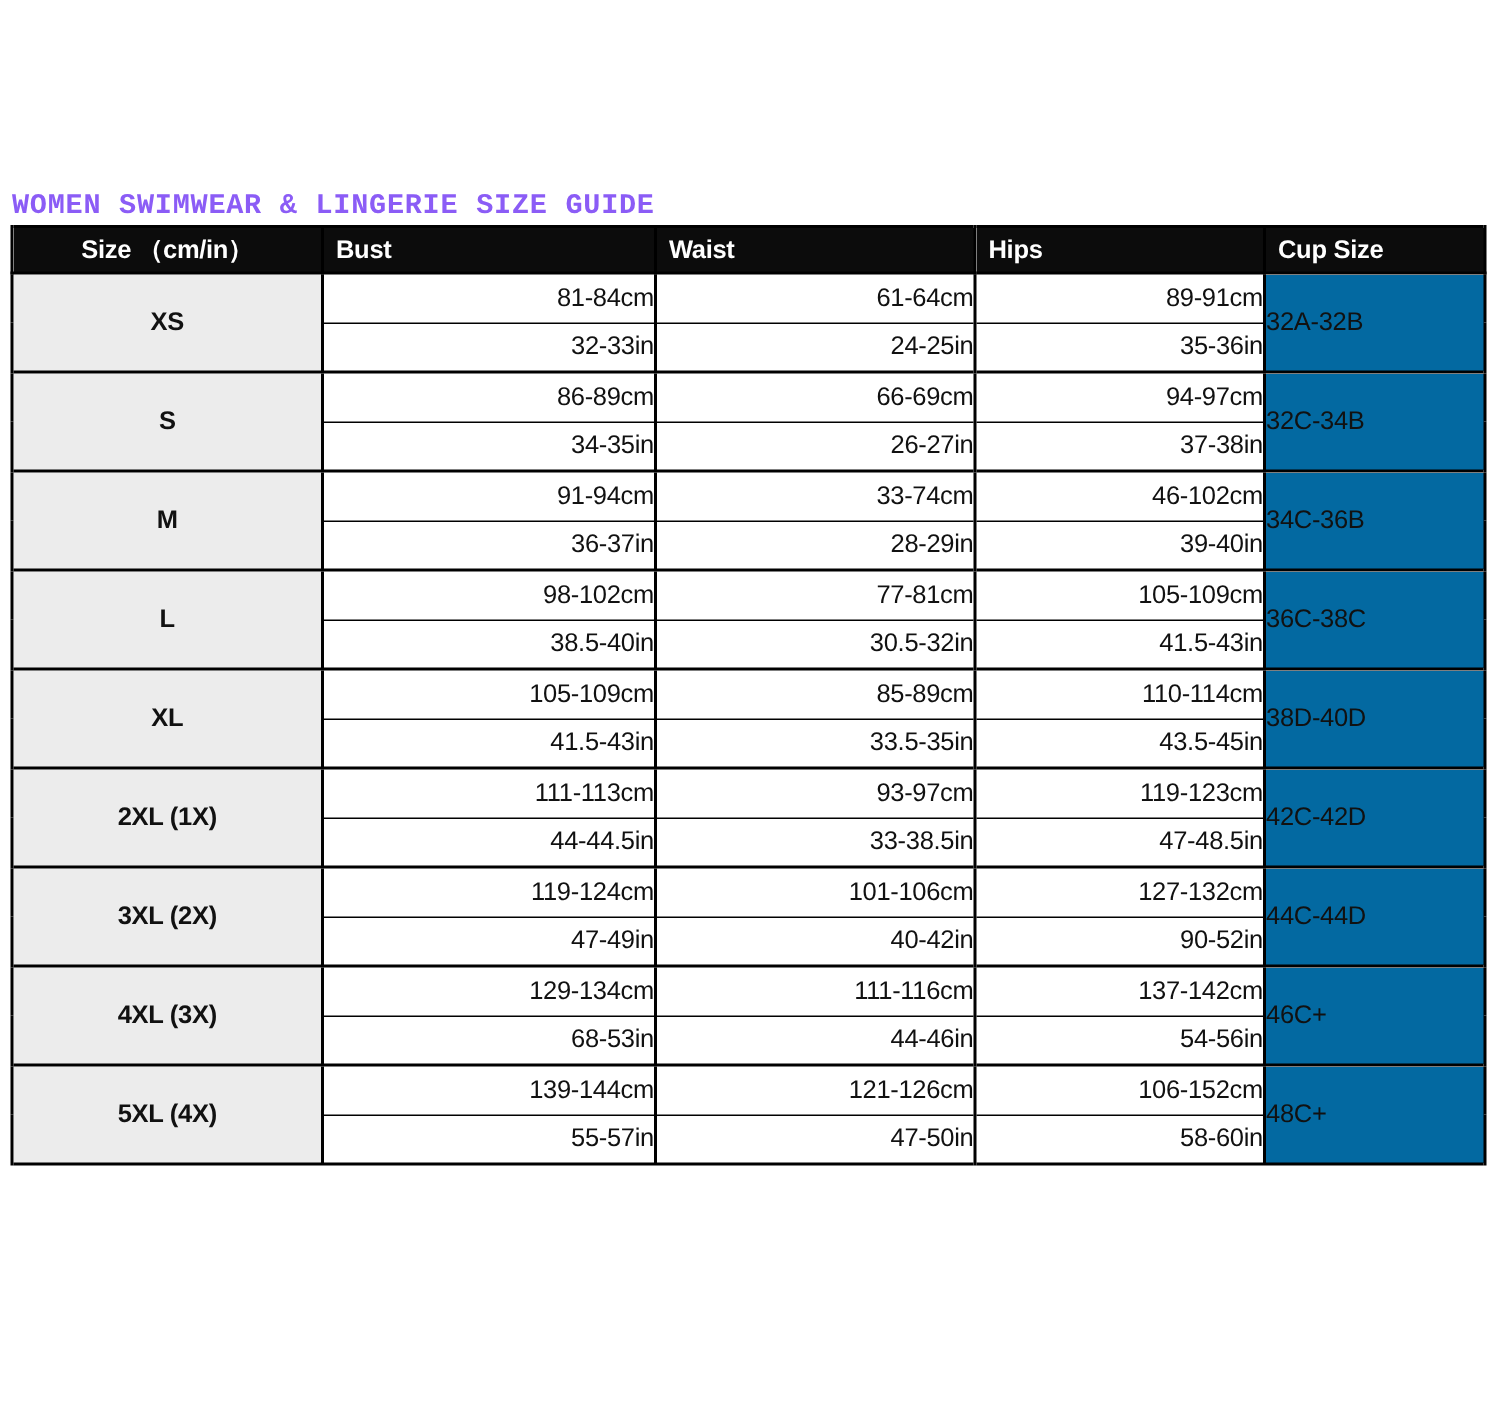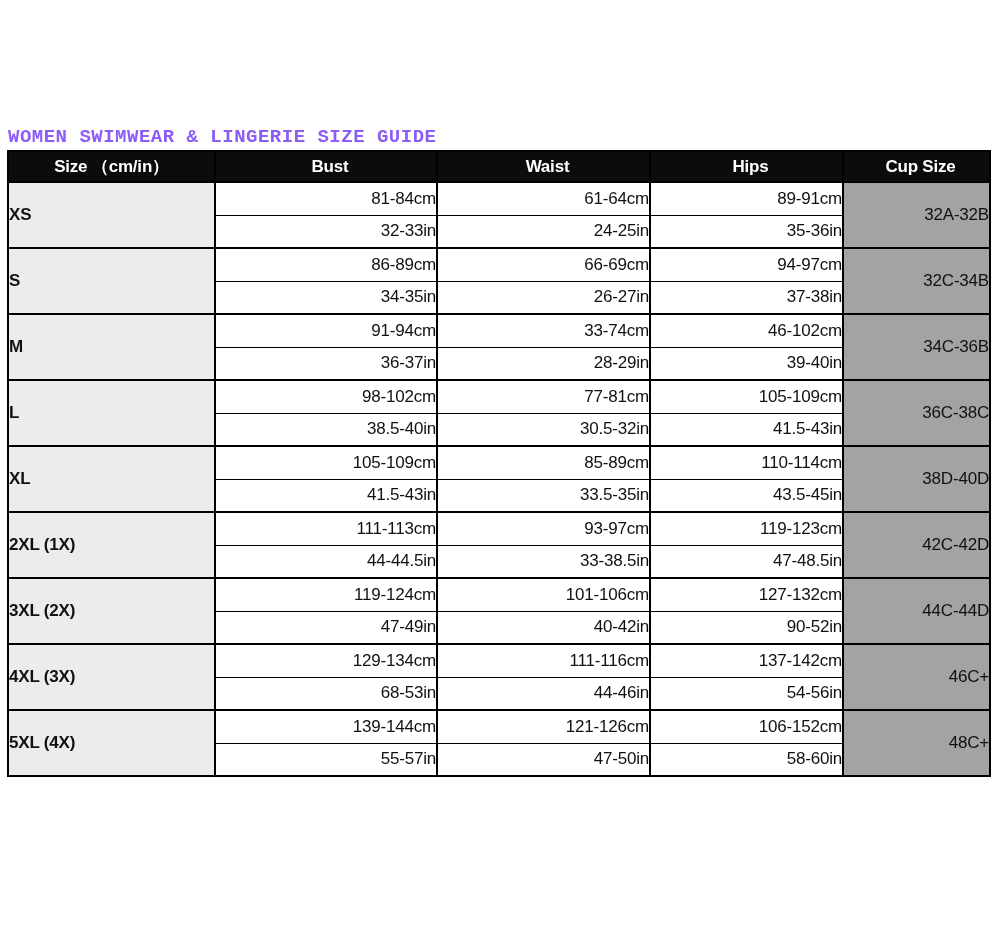--- a/index.html
+++ b/index.html
@@ -49,52 +49,52 @@
     font-size:17px;
     letter-spacing:-0.2px;
     overflow:hidden;
     white-space:nowrap;
   }
   .size-table thead th{
     background:var(--header-bg);
     color:var(--header-text);
     font-weight:bold;
     height:31px;
-    text-align:center;
+    text-align:left;
     padding:0 0 0 8px;
     border-bottom:2px solid var(--border-c);
   }
   .size-table thead th.col-size{
     text-align:center;
     padding:0;
     margin-left:17px;
   }
   .size-table tbody{
     border-top:2px solid var(--border-c);
     border-bottom:2px solid var(--border-c);
   }
   .size-table tbody tr{height:33px;}
   td.size-cell{
     background:var(--size-col-bg);
-    text-align:left;
+    text-align:center;
     font-weight:bold;
     padding:0;
   }
   td.val-cell{
     background:#fff;
     text-align:right;
     padding:0 0 0 8px;
     font-weight:normal;
   }
   tr.r-cm td.val-cell{
     border-bottom:1px solid var(--border-c);
   }
   td.cup-cell{
-    background:#a3a3a3;
-    text-align:right;
+    background:#0369a1;
+    text-align:left;
     font-weight:normal;
     padding:0;
   }
 </style>
 </head>
 <body>
 
 <div class="page">
   <h1 class="title">WOMEN SWIMWEAR &amp; LINGERIE SIZE GUIDE</h1>
 

